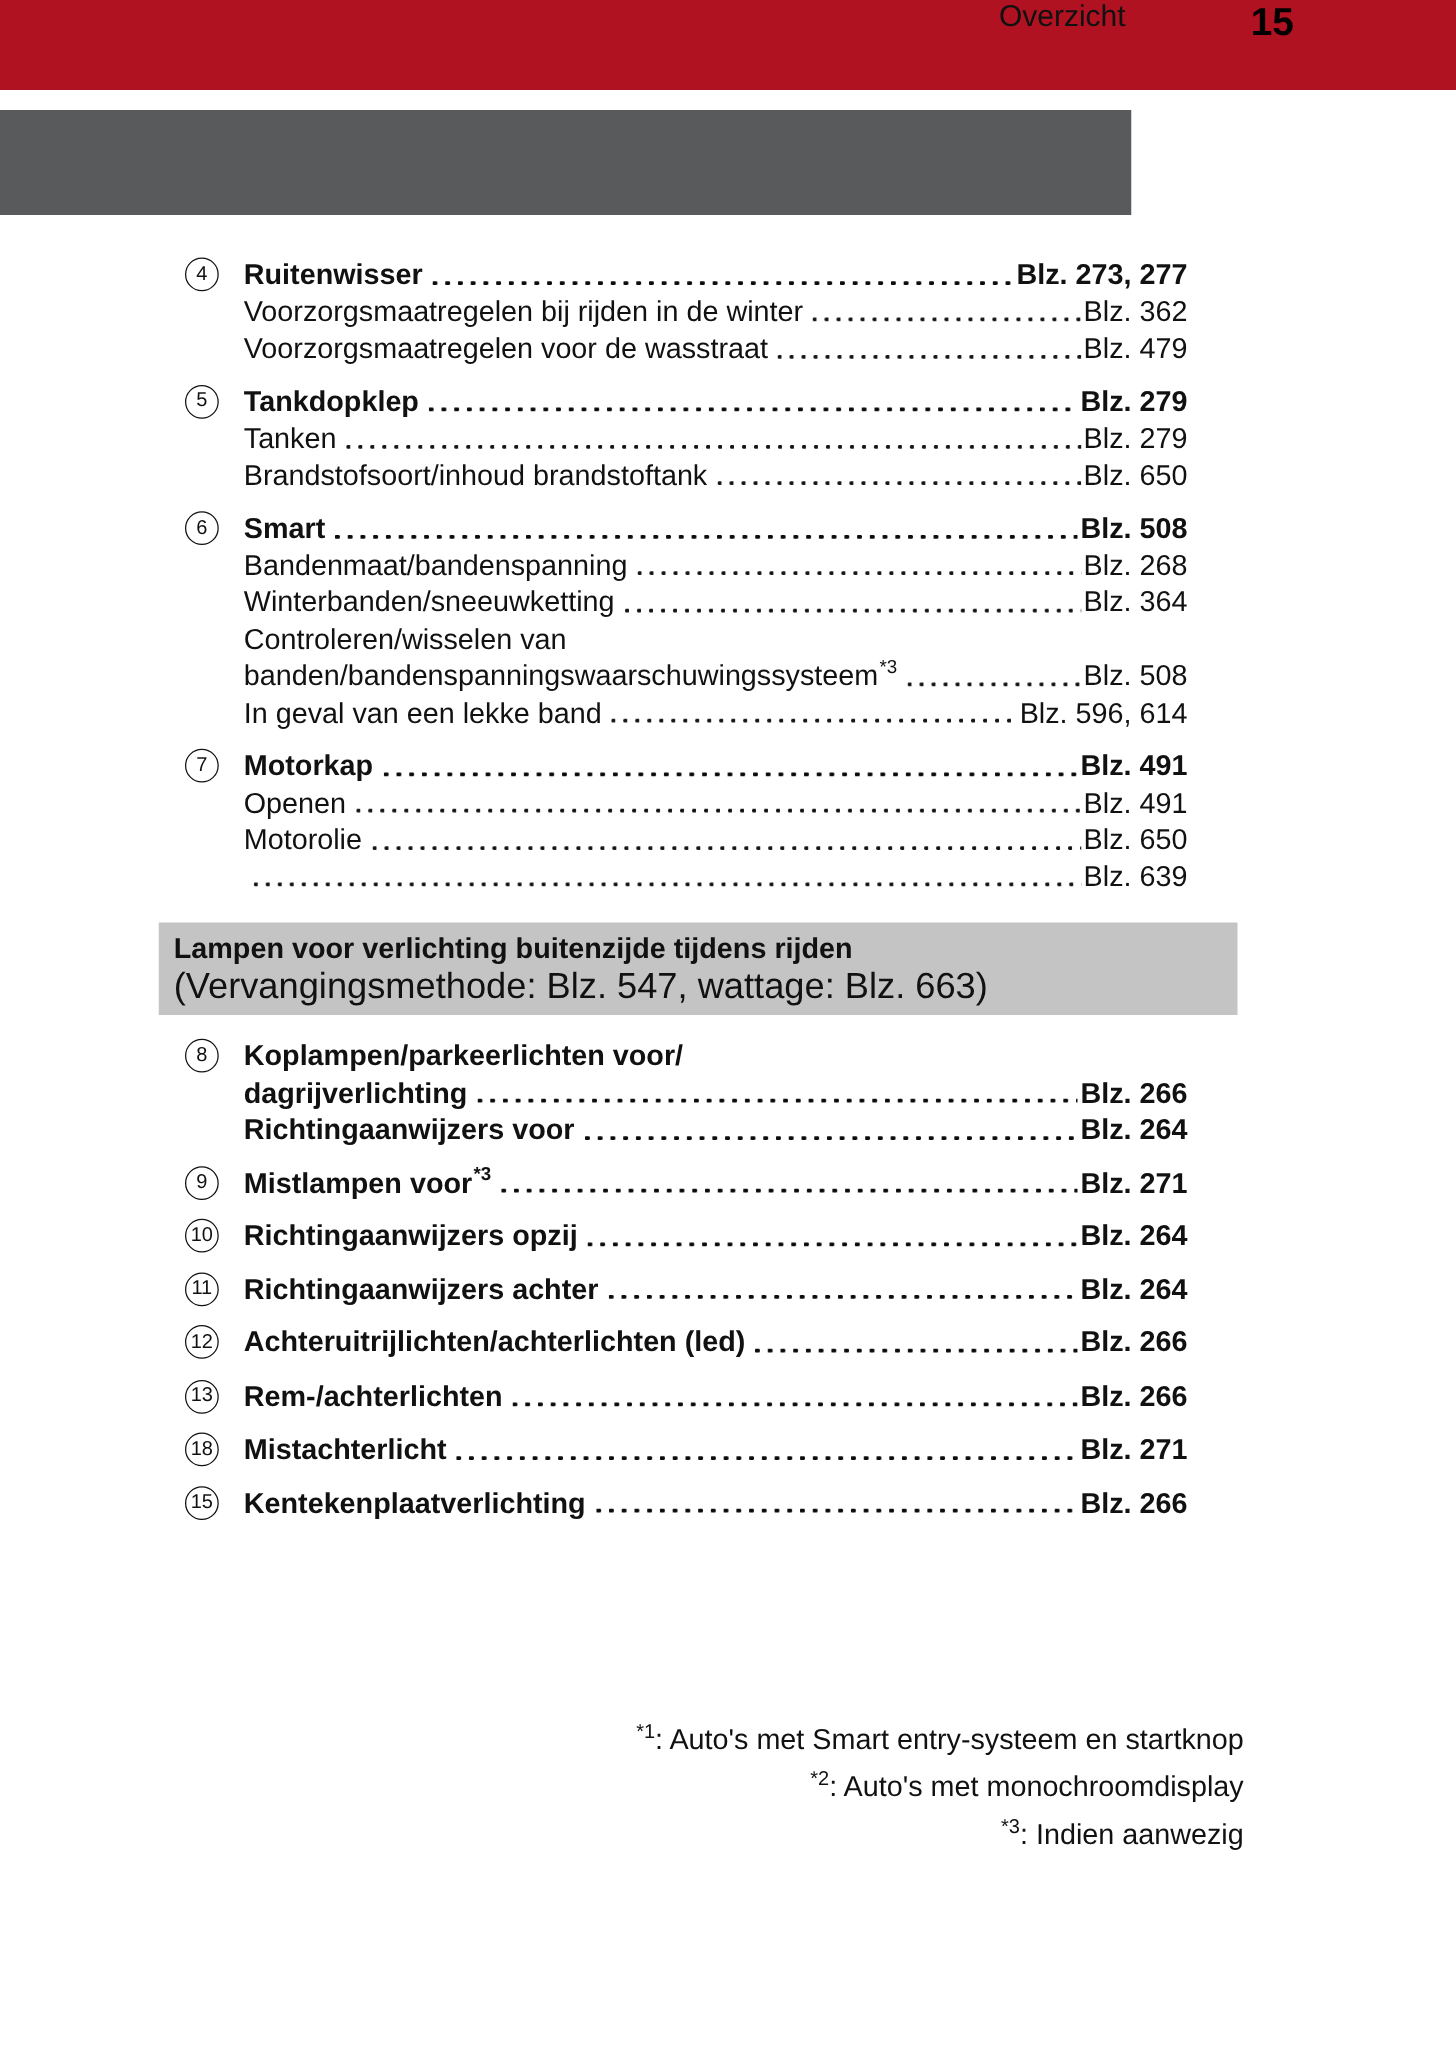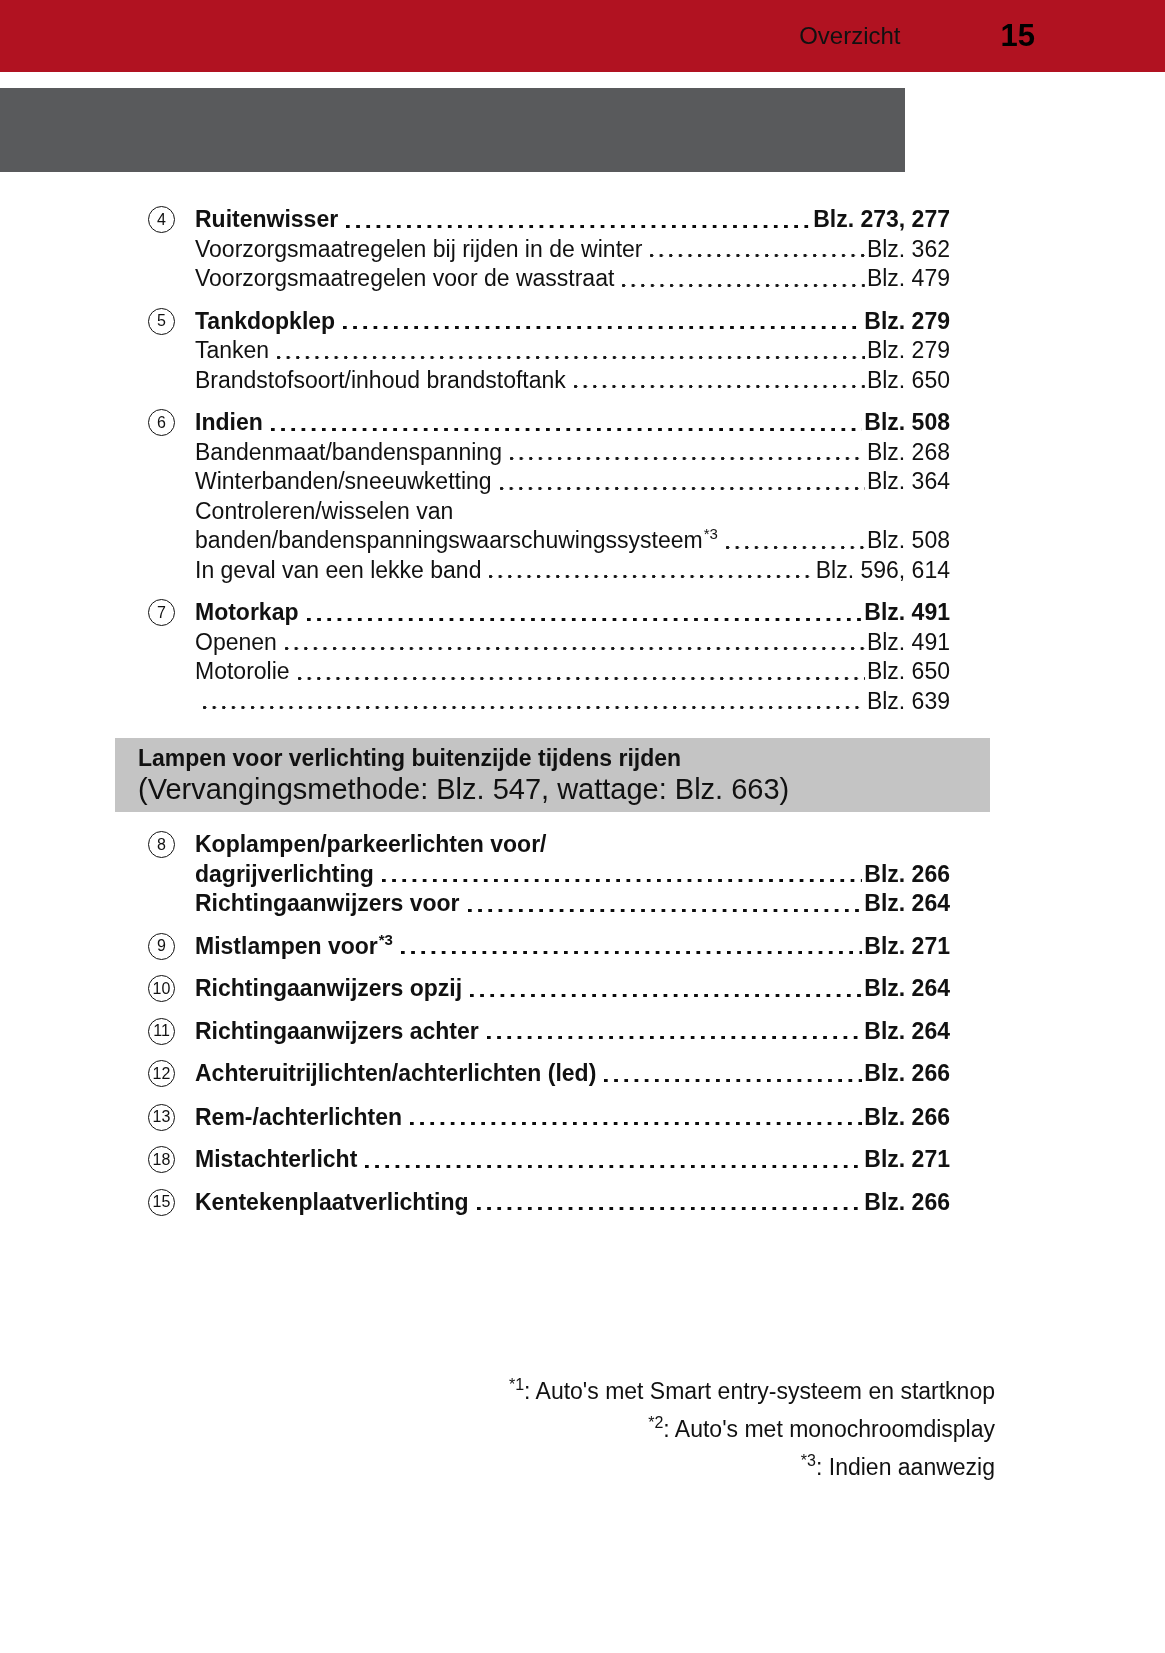--- a/index.html
+++ b/index.html
@@ -15,21 +15,21 @@
   }
   .top-band {
     position: absolute;
     top: 0; left: 0;
     width: 100%; height: 72px;
     background: var(--header-red, #b11221);
   }
   .page-header {
     position: absolute;
     top: 0; right: 130px; height: 72px;
-    display: flex; align-items: center; gap: 100px;
+    display: flex; align-items: flex-start; gap: 100px;
     z-index: 2;
   }
   .section-title { font-size: 24px; color: #111; }
   .page-number { font-size: 31px; font-weight: bold; color: #000; }
   .chapter-band {
     position: absolute;
     top: 88px; left: 0;
     width: 905px; height: 84px;
     background: var(--banner-dark, #595a5c);
   }
@@ -62,22 +62,22 @@
     background-image: radial-gradient(circle at 1.9px 1.5px, #0c0c0c 1.8px, rgba(0,0,0,0) 2.2px);
     background-size: 10.2px 3px;
   }
   .page-ref { white-space: nowrap; }
   sup.fn-marker {
     font-size: 15px; line-height: 1;
     vertical-align: super; margin-left: 1px;
   }
   .section-heading {
     background: var(--section-gray, #c4c4c4);
-    margin: 22px 0 18px 0;
-    padding: 5px 12px 8px 23px;
+    margin: 22px 0 18px 12px;
+    padding: 5px 12px 8px 12px;
   }
   .sh-title { font-size: 23px; font-weight: bold; line-height: 31px; }
   .sh-subtitle { font-size: 29px; line-height: 30px; }
   .footnotes {
     position: absolute;
     top: 1372px; right: 170px;
     text-align: right;
     font-size: 23px; line-height: 38px;
   }
   .footnote-line sup.fn-marker { font-size: 16px; }
@@ -154,21 +154,21 @@
             <span class="row-label">Brandstofsoort/inhoud brandstoftank</span>
             <span class="leader"></span>
             <span class="page-ref">Blz. 650</span>
           </div>
         </div>
       </div>
       <div class="toc-row main bold">
         <div class="num-col"><span class="circled-num">6</span></div>
         <div class="row-body">
           <div class="row-line">
-            <span class="row-label">Indien</span>
+            <span class="row-label">Smart</span>
             <span class="leader"></span>
             <span class="page-ref">Blz. 508</span>
           </div>
         </div>
       </div>
       <div class="toc-row">
         <div class="num-col"></div>
         <div class="row-body">
           <div class="row-line">
             <span class="row-label">Bandenmaat/bandenspanning</span>

